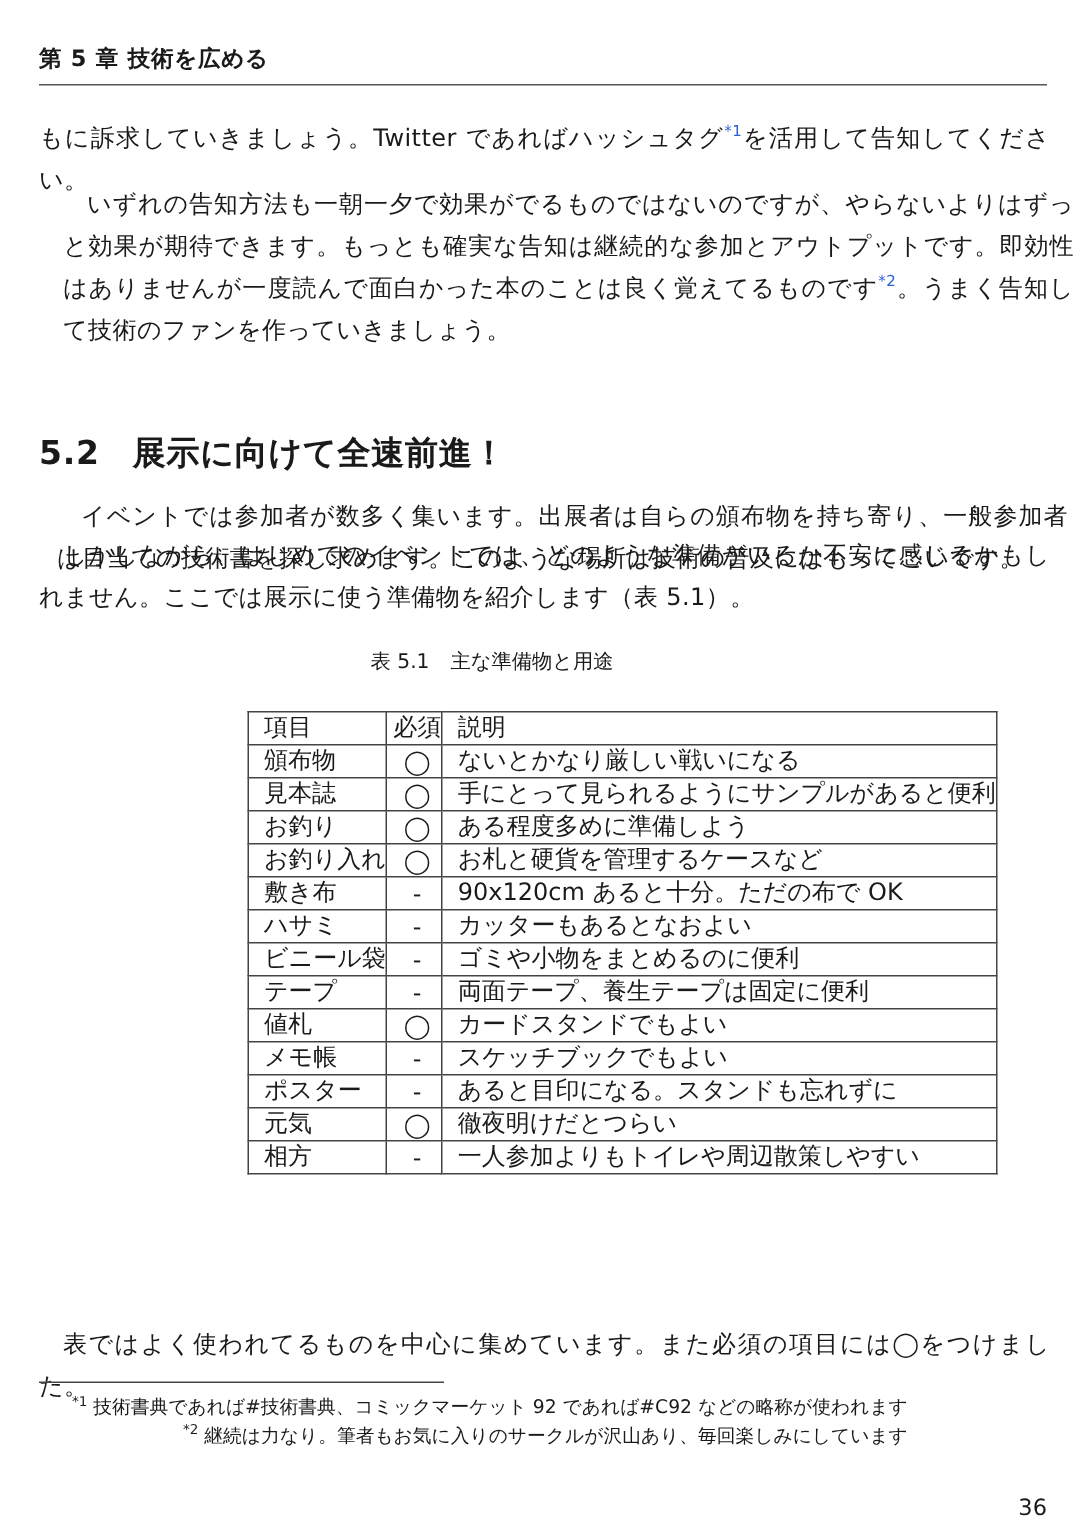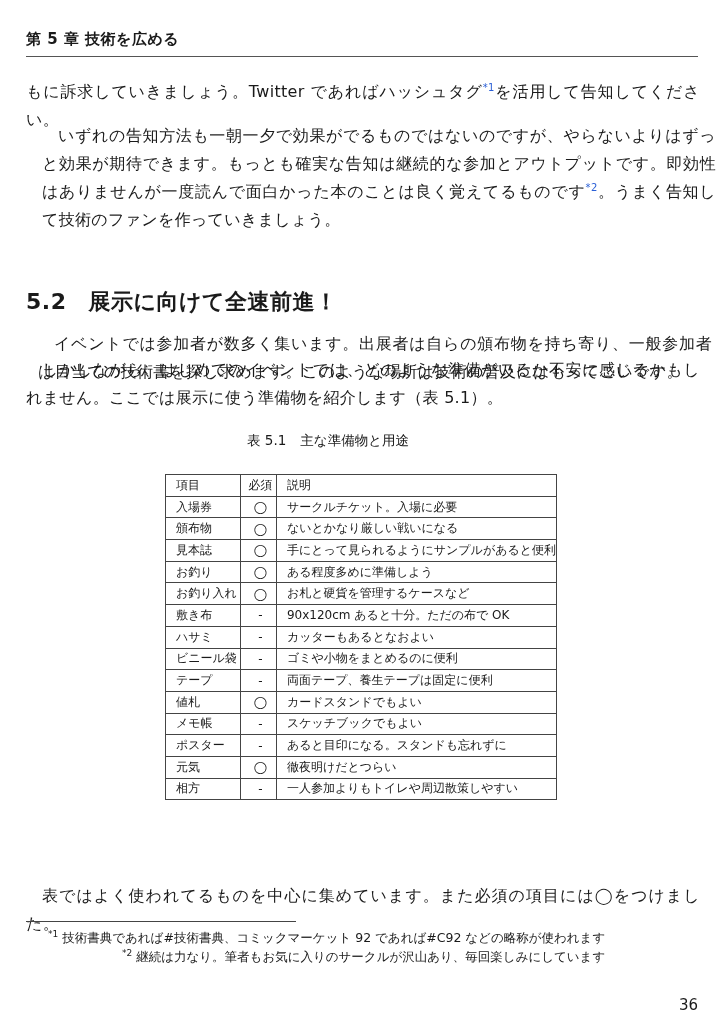--- a/index.html
+++ b/index.html
@@ -27,21 +27,21 @@
     font-size: 22px; font-weight: bold; letter-spacing: 0.5px; margin-top: 31px;
   }
   .section-title .num { margin-right: 22px; }
   .caption {
     position: absolute; left: 0; width: 656px; top: 432px;
     text-align: center; font-size: 13.5px;
   }
   .caption .cap-num { margin-right: 14px; }
   table.prep {
     position: absolute; left: 165px; top: 474px; width: 392px;
-    border-collapse: collapse; font-size: 12px;
+    border-collapse: collapse; font-size: 16px;
   }
   table.prep td, table.prep th {
     border: 1.2px solid #444; height: 20.7px; padding: 0 0 0 10px;
     font-weight: normal; text-align: left; white-space: nowrap;
   }
   table.prep .c1 { width: 64px; }
   table.prep .c2 { width: 32px; text-align: center; padding-left: 4px; }
   table.prep .c3 { }
   .footnote-rule {
     position: absolute; left: 26px; top: 921px; width: 270px;
@@ -81,25 +81,20 @@
 
 <table class="prep">
   <thead>
     <tr>
       <th class="c1">項目</th>
       <th class="c2">必須</th>
       <th class="c3">説明</th>
     </tr>
   </thead>
   <tbody id="table-body">
-      <tr>
-        <td class="c1">入場券</td>
-        <td class="c2">◯</td>
-        <td class="c3">サークルチケット。入場に必要</td>
-      </tr>
       <tr>
         <td class="c1">頒布物</td>
         <td class="c2">◯</td>
         <td class="c3">ないとかなり厳しい戦いになる</td>
       </tr>
       <tr>
         <td class="c1">見本誌</td>
         <td class="c2">◯</td>
         <td class="c3">手にとって見られるようにサンプルがあると便利</td>
       </tr>

